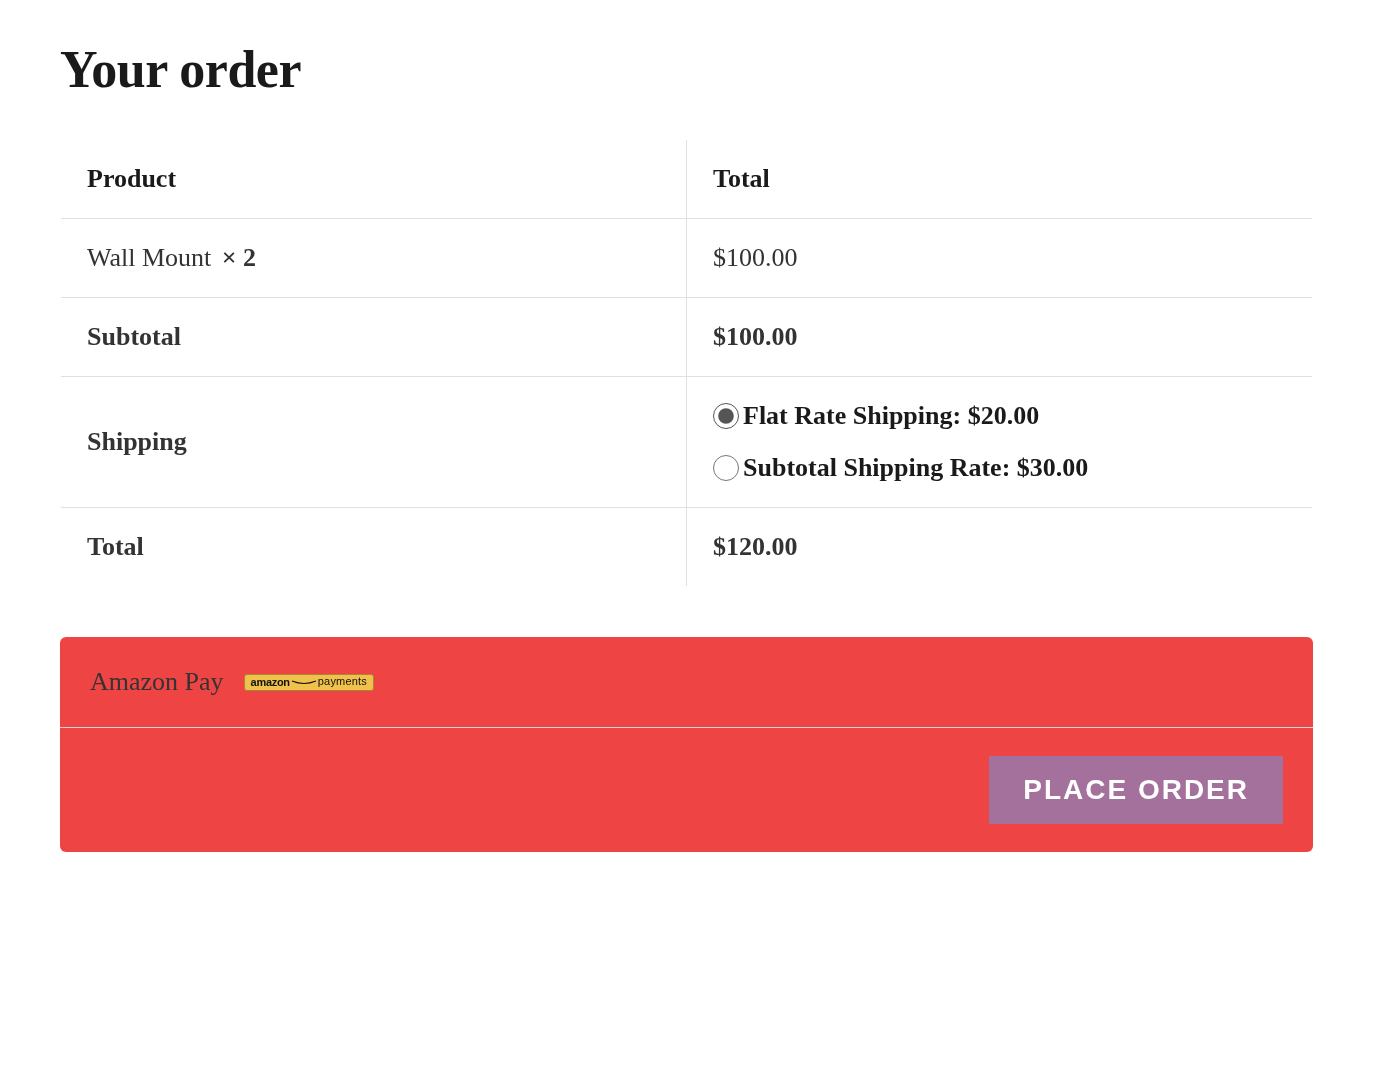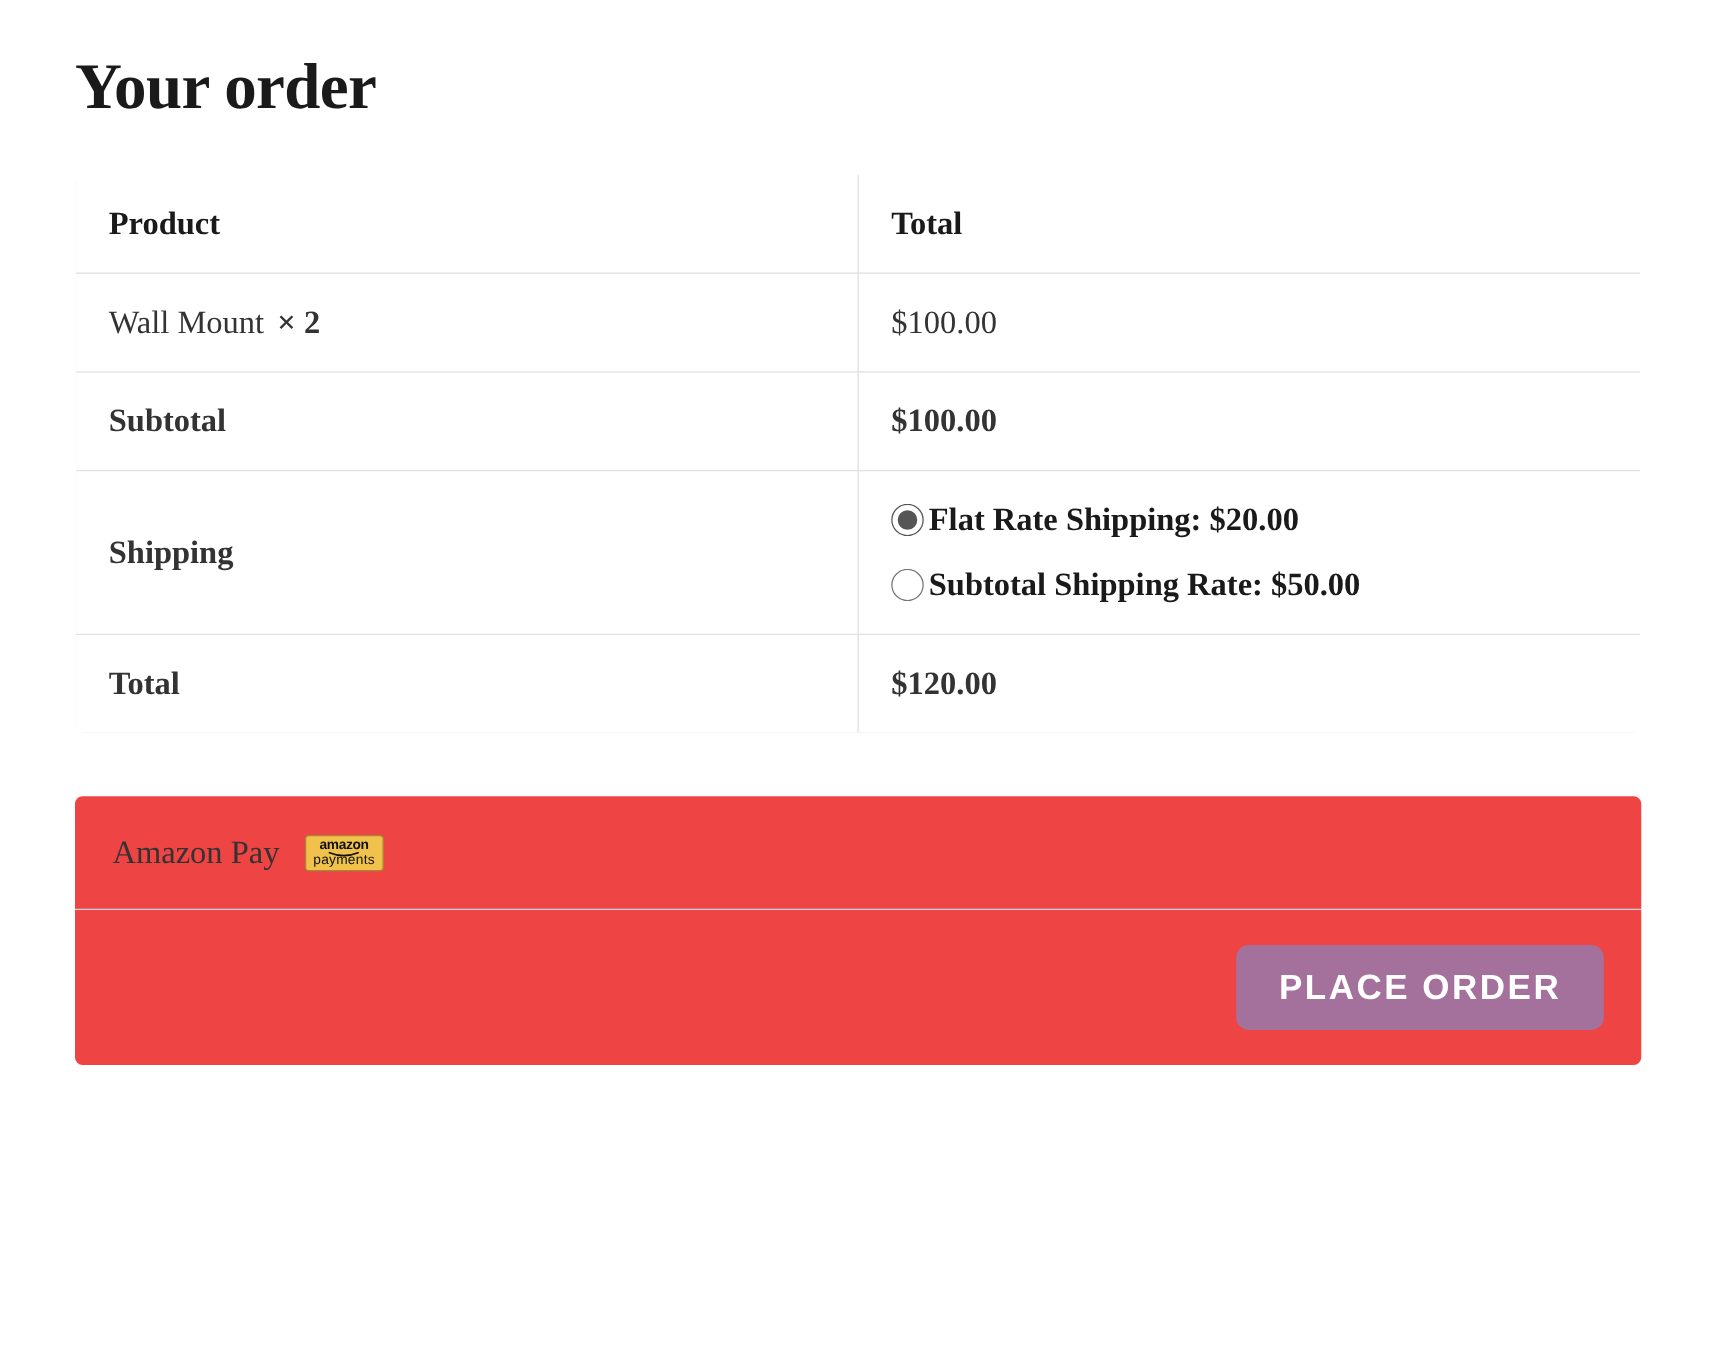--- a/index.html
+++ b/index.html
@@ -89,21 +89,21 @@
     padding: 30px 30px;
     display: flex;
     align-items: center;
     gap: 20px;
     border-bottom: 1px solid #d8d6da;
     font-size: 26px;
     color: #333;
   }
   .amazon-badge {
     display: inline-flex;
-    flex-direction: column;
+    flex-direction: row;
     align-items: center;
     justify-content: center;
     background: #f0c14b;
     border: 1px solid #a88734;
     border-radius: 3px;
     padding: 2px 6px;
     line-height: 1;
     position: relative;
   }
   .amazon-badge .az-top {
@@ -132,21 +132,21 @@
   }
   .place-order-row {
     padding: 28px 30px;
     display: flex;
     justify-content: flex-end;
   }
   button.place-order {
     background: #a4719c;
     color: #ffffff;
     border: none;
-    border-radius: 10px;
+    border-radius: 0;
     padding: 18px 34px;
     font-family: -apple-system, BlinkMacSystemFont, "Segoe UI", Arial, sans-serif;
     font-size: 28px;
     font-weight: 700;
     letter-spacing: 2px;
     cursor: pointer;
   }
   .col-product { width: 50%; }
   .col-total { width: 50%; }
 </style>
@@ -177,21 +177,21 @@
     <tr>
       <td class="row-label">Shipping</td>
       <td>
         <div class="shipping-options">
           <label class="shipping-option">
             <input type="radio" name="shipping" checked="" style="">
             <span>Flat Rate Shipping: $20.00</span>
           </label>
           <label class="shipping-option">
             <input type="radio" name="shipping" style="">
-            <span>Subtotal Shipping Rate: $50.00</span>
+            <span>Subtotal Shipping Rate: $30.00</span>
           </label>
         </div>
       </td>
     </tr>
     <tr>
       <td class="row-label">Total</td>
       <td class="row-value-bold">$120.00</td>
     </tr>
   </tbody>
 </table>

